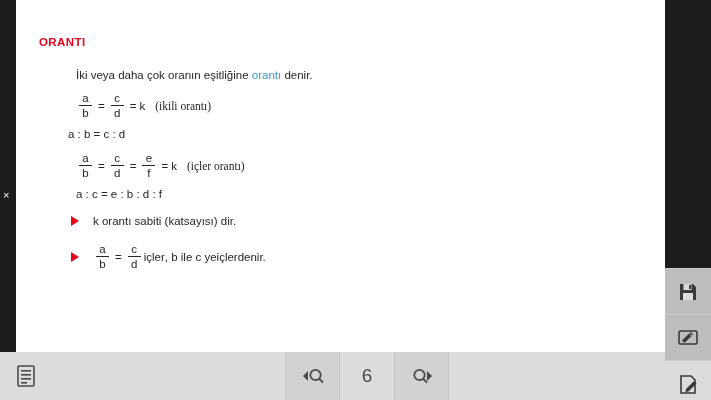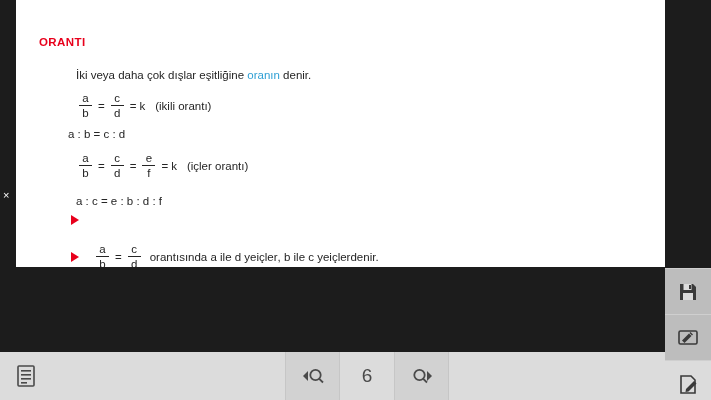--- a/index.html
+++ b/index.html
@@ -37,21 +37,21 @@
     font-family: "Liberation Sans", sans-serif;
     cursor: pointer;
   }
 
   
   .page {
     position: absolute;
     left: 16px;
     top: 0;
     width: 649px;
-    height: 267px;
+    height: 352px;
     background: #ffffff;
     overflow: hidden;
   }
 
   .doc {
     position: absolute;
     left: 0; top: 0;
     width: 649px;
     height: 352px;
     color: #1a1a1a;
@@ -97,21 +97,21 @@
     font-size: 11.5px;
   }
   .frac .bar {
     width: 13px;
     height: 1px;
     background: #252525;
     margin: 1px 0;
   }
   .eq { margin: 0 3px; }
   .tail { margin-left: 6px; }
-  .paren { margin-left: 10px; }
+  .paren { margin-left: 10px; font-family: Liberation Serif, serif; }
 
   
   .bullet-row {
     position: absolute;
     display: flex;
     align-items: center;
     font-size: 11.5px;
     color: #252525;
     white-space: nowrap;
   }
@@ -206,21 +206,21 @@
   <div class="left-rail">
     <span class="close-x">×</span>
   </div>
 
   <div class="page">
     <div class="doc">
 
       <div class="doc-title">ORANTI</div>
 
       <div class="line" style="left:60px; top:69px;">
-        <span>İki veya daha çok dışlar eşitliğine </span><span class="hl-blue">oranın</span><span> denir.</span>
+        <span>İki veya daha çok oranın eşitliğine </span><span class="hl-blue">orantı</span><span> denir.</span>
       </div>
 
       <div class="frac-row" style="left:60px; top:92px;">
         <span class="frac">
           <span class="num">a</span>
           <span class="bar"></span>
           <span class="den">b</span>
         </span>
         <span class="eq">=</span>
         <span class="frac">
@@ -251,40 +251,40 @@
         <span class="frac">
           <span class="num">e</span>
           <span class="bar"></span>
           <span class="den">f</span>
         </span>
         <span class="eq">=</span>
         <span>k</span>
         <span class="paren">(içler orantı)</span>
       </div>
 
-      <div class="line" style="left:60px; top:188px;margin-top:7px;">a : c = e : b : d : f</div>
+      <div class="line" style="left:60px; top:188px;">a : c = e : b : d : f</div>
 
       <div class="bullet-row" style="left:55px; top:215px;">
         <span class="tri"></span>
+        <span>k orantı sabiti (katsayısı) dir.</span>
       </div>
 
       <div class="bullet-row" style="left:55px; top:243px;">
         <span class="tri"></span>
         <span class="frac">
           <span class="num">a</span>
           <span class="bar"></span>
           <span class="den">b</span>
         </span>
         <span class="eq">=</span>
         <span class="frac">
           <span class="num">c</span>
           <span class="bar"></span>
           <span class="den">d</span>
         </span>
-        <span class="tail">orantısında a ile d ye </span>
         <span class="hl-red">içler</span>
         <span>, b ile c ye </span>
         <span class="hl-red">içler</span>
         <span> denir.</span>
       </div>
 
     </div>
   </div>
 
   <div class="right-col">

